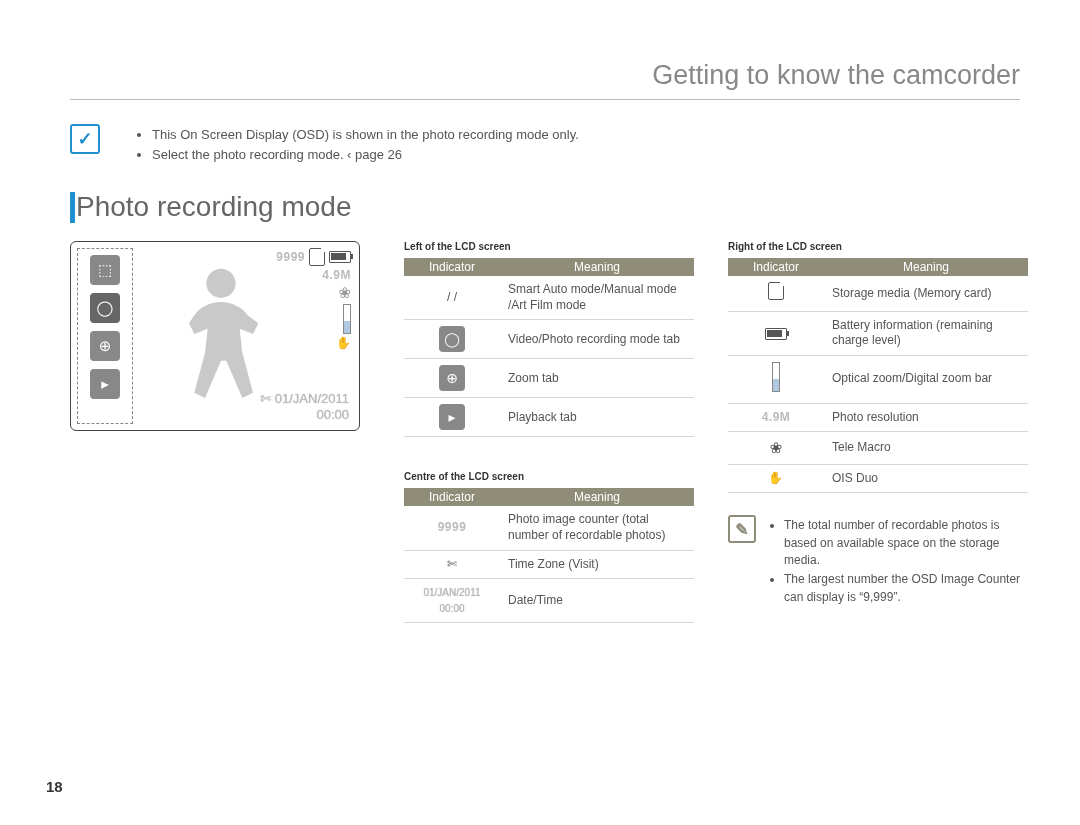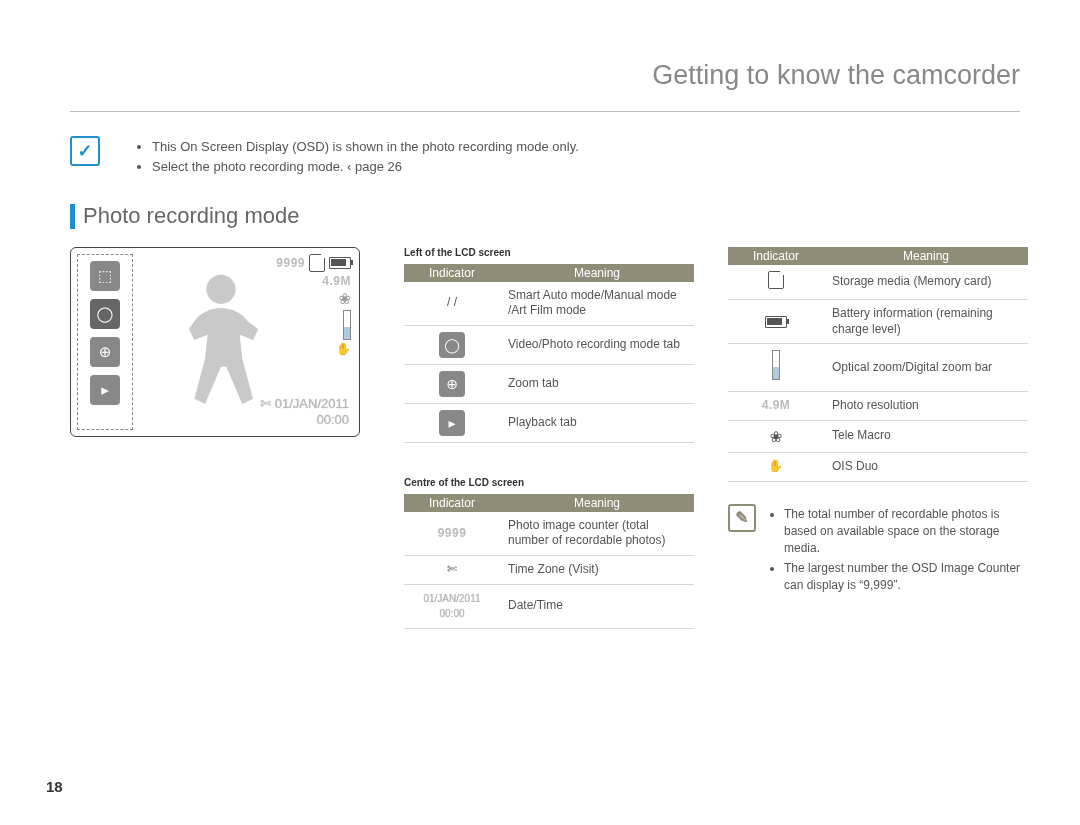--- a/index.html
+++ b/index.html
@@ -13,21 +13,21 @@
   }
   .page{
     position:absolute;
     left:70px;top:60px;width:950px;
   }
   .title{
     font-size:27px;
     font-weight:300;
     color:#888;
     text-align:right;
-    padding-bottom:20px;
+    padding-bottom:8px;
     border-bottom:1px solid #bbb;
     margin-bottom:24px;
   }
   .notebox{
     display:flex;
     gap:16px;
     font-size:13px;
     color:#555;
     margin-bottom:26px;
     align-items:flex-start;
@@ -38,25 +38,25 @@
     border-radius:3px;
     display:flex;align-items:center;justify-content:center;
     flex:0 0 auto;
   }
   .note-icon span{
     font-size:18px;color:#1e90cf;font-weight:bold;
   }
   .notebox ul{margin:0;padding-left:18px}
   .notebox li{margin:2px 18px;line-height:1.4}
   .section-title{
-    font-size:22px;
+    font-size:28px;
     font-weight:300;
     color:#666;
     border-left:5px solid #1e90cf;
-    padding-left:8px;
+    padding-left:1px;
     margin:0 0 18px 0;
     line-height:1.1;
   }
   .columns{
     display:flex;
     gap:34px;
   }
   .col-left{width:300px;flex:0 0 auto}
   .col-mid{width:290px;flex:0 0 auto}
   .col-right{width:300px;flex:0 0 auto}
@@ -253,20 +253,21 @@
         <tr>
               <td class="ic"><span class="ghost" style="font-size:10px;white-space:pre">01/JAN/2011
 00:00</span></td>
               <td>Date/Time</td>
             </tr>
       </tbody>
         </table>
     </div>
 
     <div class="col-right">
+      <div class="subhead">Right of the LCD screen</div>
       <table class="ind">
         <tbody>
             <tr>
               <th>Indicator</th>
               <th>Meaning</th>
             </tr>
         <tr>
               <td class="ic"><span class="sd-ic"></span></td>
               <td>Storage media (Memory card)</td>
             </tr>

